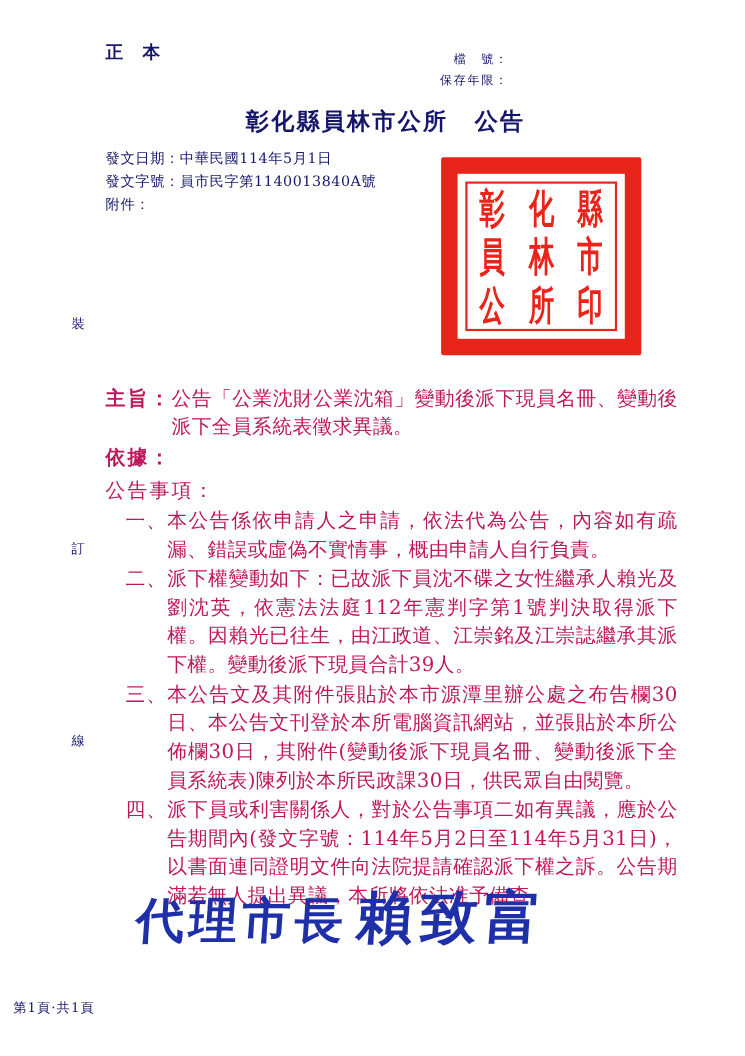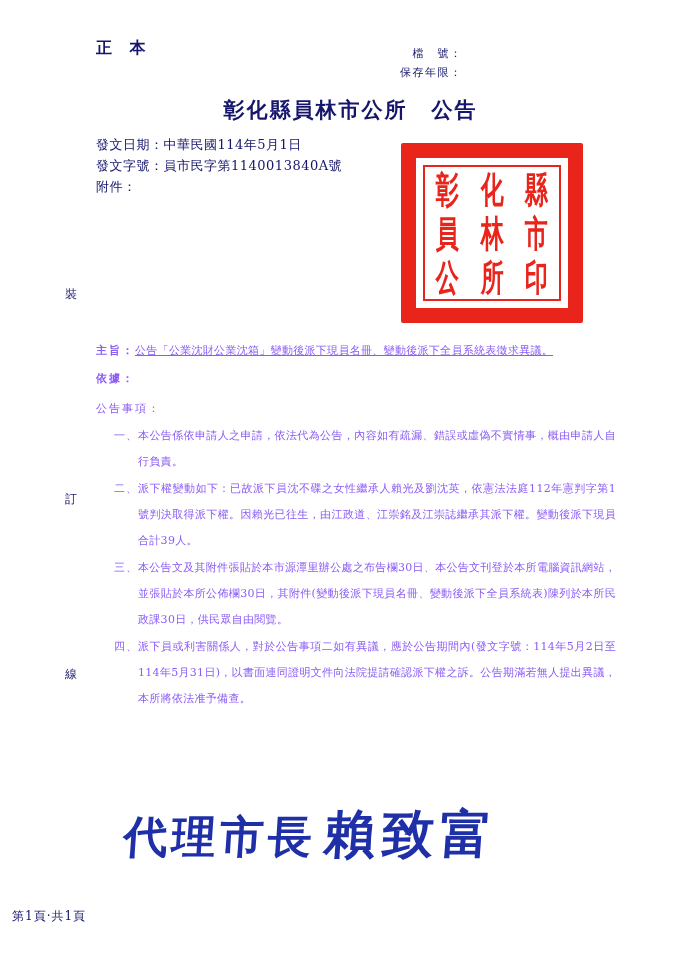--- a/index.html
+++ b/index.html
@@ -135,42 +135,41 @@
     letter-spacing: 2px;
   }
   .side-mark.m1 { top: 278px; }
   .side-mark.m2 { top: 483px; }
   .side-mark.m3 { top: 658px; }
 
   
   .body-block {
     position: absolute;
     left: 84px;
-    top: 338px;
+    top: 350px;
     width: 520px;
-    font-size: 11px;
+    font-size: 18px;
     line-height: 26px;
-    color: #8b5cf6;
+    color: #be185d;
     letter-spacing: 0.3px;
   }
   .kv {
     display: flex;
     align-items: flex-start;
     margin-bottom: 2px;
   }
   .kv .k {
     flex: 0 0 auto;
     white-space: nowrap;
     font-weight: bold;
     letter-spacing: 2px;
   }
   .kv .v {
     flex: 1 1 auto;
     text-align: justify;
-    text-decoration: underline;
   }
   .section-label {
     font-weight: normal;
     letter-spacing: 2px;
     margin-top: 4px;
     margin-bottom: 0;
   }
   .items {
     margin: 0;
     padding: 0;

